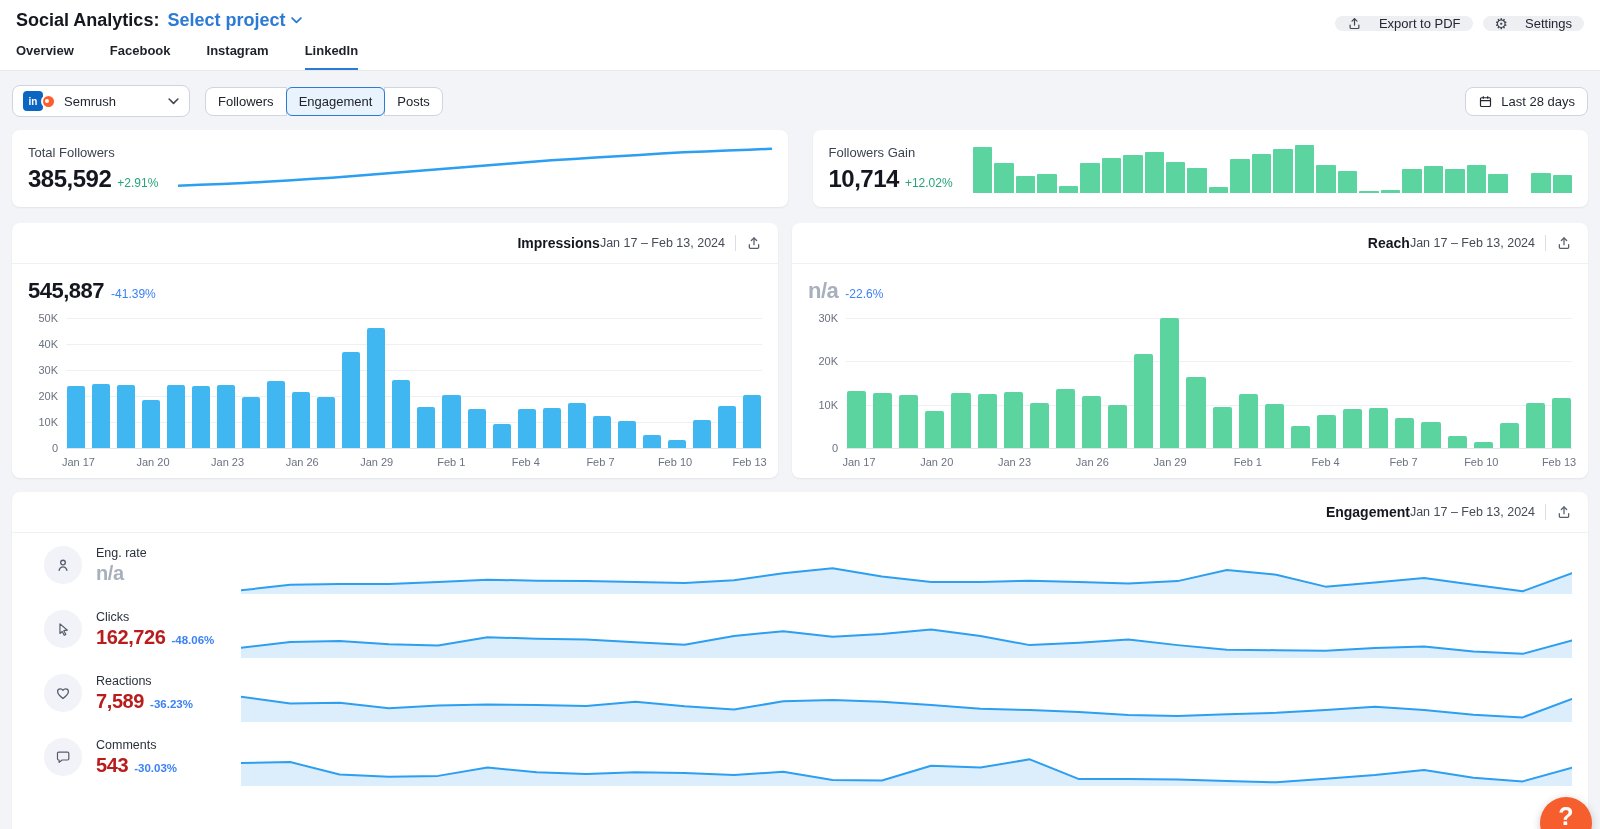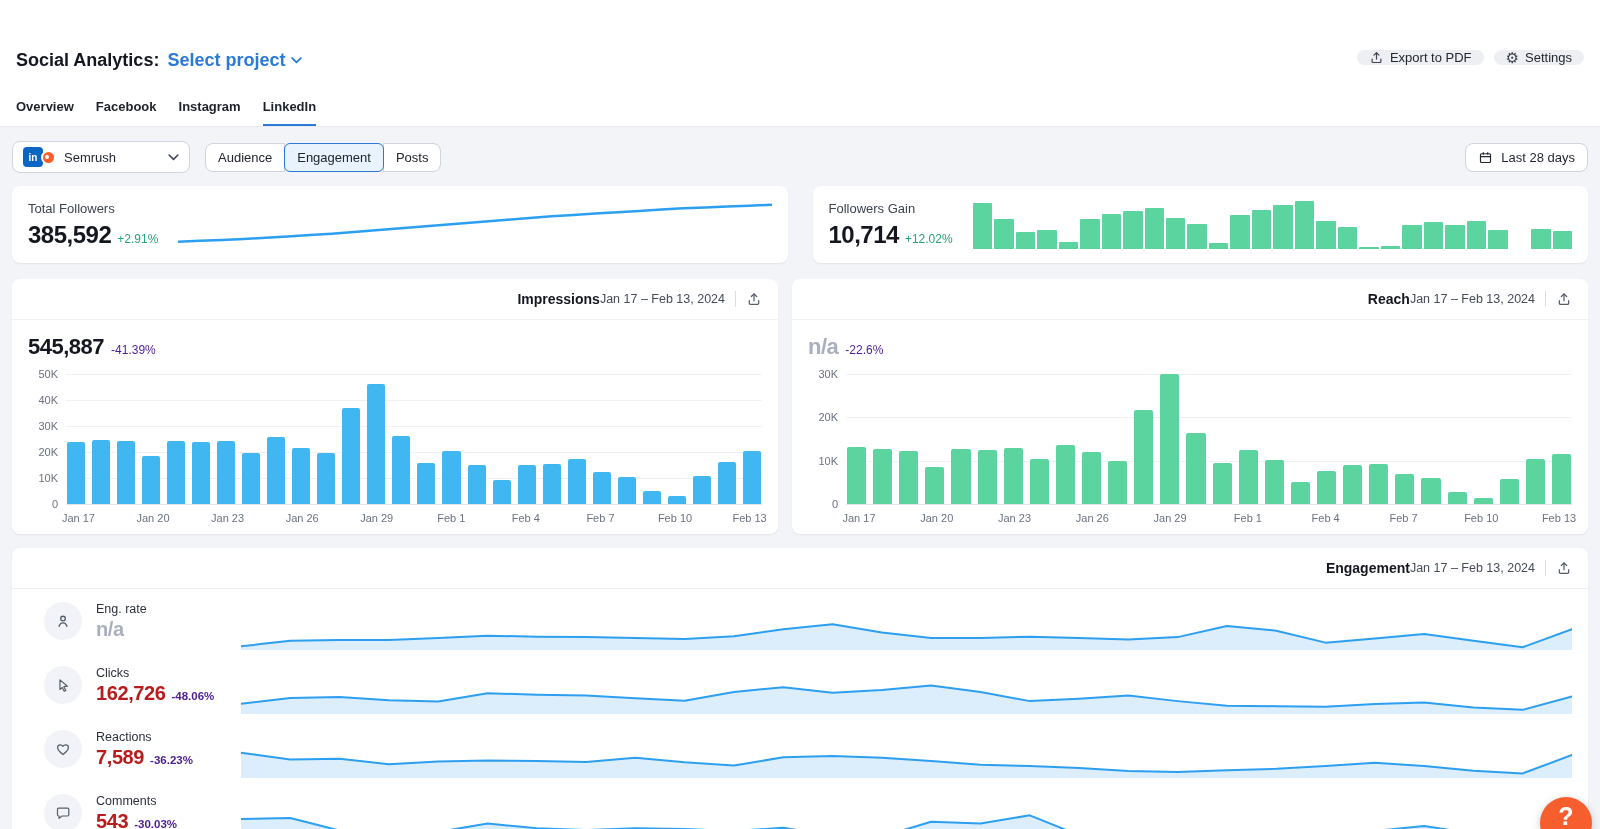--- a/index.html
+++ b/index.html
@@ -2,29 +2,29 @@
 <html><head>
 <meta charset="utf-8">
 <style>
   * { margin:0; padding:0; box-sizing:border-box; }
   html,body { background:#f3f4f7; }
   body { font-family:"Liberation Sans", sans-serif; color:#1a1e28; }
   .page { position:relative; width:1600px; height:829px; overflow:hidden; background:#f3f4f7; }
 
   
   .topbar { background:#fff; border-bottom:1px solid #e7e9ee; padding:10px 16px 0 16px; }
-  .title-row { display:flex; align-items:flex-start;margin-top:40px; }
+  .title-row { display:flex; align-items:flex-end; }
   .page-title { font-size:18px; font-weight:700; color:#14171f; }
   .project-select { display:inline-flex; align-items:center; gap:6px; margin-left:8px; color:#2a7ad6; font-size:18px; font-weight:700; cursor:pointer; }
   .top-actions { margin-left:auto; display:flex; gap:10px; }
-  .btn-gray { display:inline-flex; align-items:center; gap:6px; background:#edeff3; border:none; border-radius:8px; padding:0 12px; font-size:13px; color:#23272f; font-family:inherit; cursor:pointer; }
+  .btn-gray { display:inline-flex; align-items:center; gap:17px; background:#edeff3; border:none; border-radius:8px; padding:0 12px; font-size:13px; color:#23272f; font-family:inherit; cursor:pointer; }
   .btn-gray svg, .btn-white svg { display:block; }
   .gear-glyph { font-size:15px; line-height:1; color:#3f4550; }
 
-  .tabs { display:flex; gap:22px; margin-top:28px; }
+  .tabs { display:flex; gap:36px; margin-top:12px; }
   .tab { font-size:13px; font-weight:600; color:#1d212a; padding-bottom:10px; border-bottom:2px solid transparent; cursor:pointer; }
   .tab.active { border-bottom-color:#2a7ad6; }
 
   
   .content { padding:14px 12px 0 12px; }
 
   .toolbar { display:flex; align-items:center; margin-bottom:13px; }
   .dropdown { display:flex; align-items:center; gap:8px; width:178px; height:32px; background:#fff; border:1px solid #cfd4de; border-radius:8px; padding:0 10px; font-size:13px; color:#1f242e; cursor:pointer; }
   .dropdown .chev { margin-left:auto; }
   .li-badge { width:20px; height:20px; border-radius:4px; background:#0a66c2; color:#fff; font-size:10px; font-weight:700; display:flex; align-items:center; justify-content:center; flex:0 0 auto; }
@@ -39,21 +39,21 @@
 
   
   .summary-row { display:flex; gap:25px; margin-bottom:16px; }
   .scard { flex:1; background:#fff; border-radius:8px; box-shadow:0 1px 2px rgba(27,31,38,.07); padding:13px 16px; display:flex; align-items:center; gap:20px; height:77px; }
   .scard .meta { flex:0 0 auto; }
   .scard .slabel { font-size:13px; color:#3c4350; display:flex; align-items:center; gap:6px; }
   .scard .svalue-row { margin-top:5px; display:flex; align-items:baseline; gap:6px; }
   .scard .svalue { font-size:24px; font-weight:800; color:#14171f; letter-spacing:-0.5px; }
   .scard .svalue.green { color:#0f8a5b; }
   .pct-up { font-size:12px; color:#27a478; }
-  .pct-down { font-size:12px; color:#4c1d95; }
+  .pct-down { font-size:12px; color:#3b82f6; }
   .info-i { font-family:"DejaVu Serif", serif; font-style:italic; color:#8b93a2; font-size:13px; }
   .spark { flex:1; height:48px; position:relative; align-self:center; }
   .spark.lineone { height:44px; }
 
   
   .charts-row { display:flex; gap:14px; margin-bottom:14px; }
   .ccard { background:#fff; border-radius:8px; box-shadow:0 1px 2px rgba(27,31,38,.07); }
   .ccard.left { flex:0 0 766px; }
   .ccard.right { flex:1; }
   .chead { display:flex; align-items:center; justify-content:flex-end; padding:12px 16px; border-bottom:1px solid #eef0f3; }
@@ -139,21 +139,21 @@
     <div class="toolbar">
       <div class="dropdown">
         <span class="li-badge">in</span>
         <span class="sem-badge"></span>
         <span>Semrush</span>
         <svg class="chev" width="11" height="7" viewBox="0 0 12 8">
             <path d="M1 1.2l5 5 5-5" fill="none" stroke="#3f4550" stroke-width="1.8" stroke-linecap="round" stroke-linejoin="round"></path>
           </svg>
       </div>
       <div class="segments">
-        <span class="segment">Audience</span>
+        <span class="segment">Followers</span>
         <span class="segment active">Engagement</span>
         <span class="segment">Posts</span>
       </div>
       <button class="btn-white">
         <svg width="15" height="15" viewBox="0 0 24 24" fill="none" stroke="#23272f" stroke-width="1.9" stroke-linejoin="round">
             <rect x="4" y="6" width="16" height="14" rx="1.5"></rect>
             <path d="M4 10.5h16M8.5 3.5v4M15.5 3.5v4"></path>
           </svg>
         <span>Last 28 days</span>
       </button>

